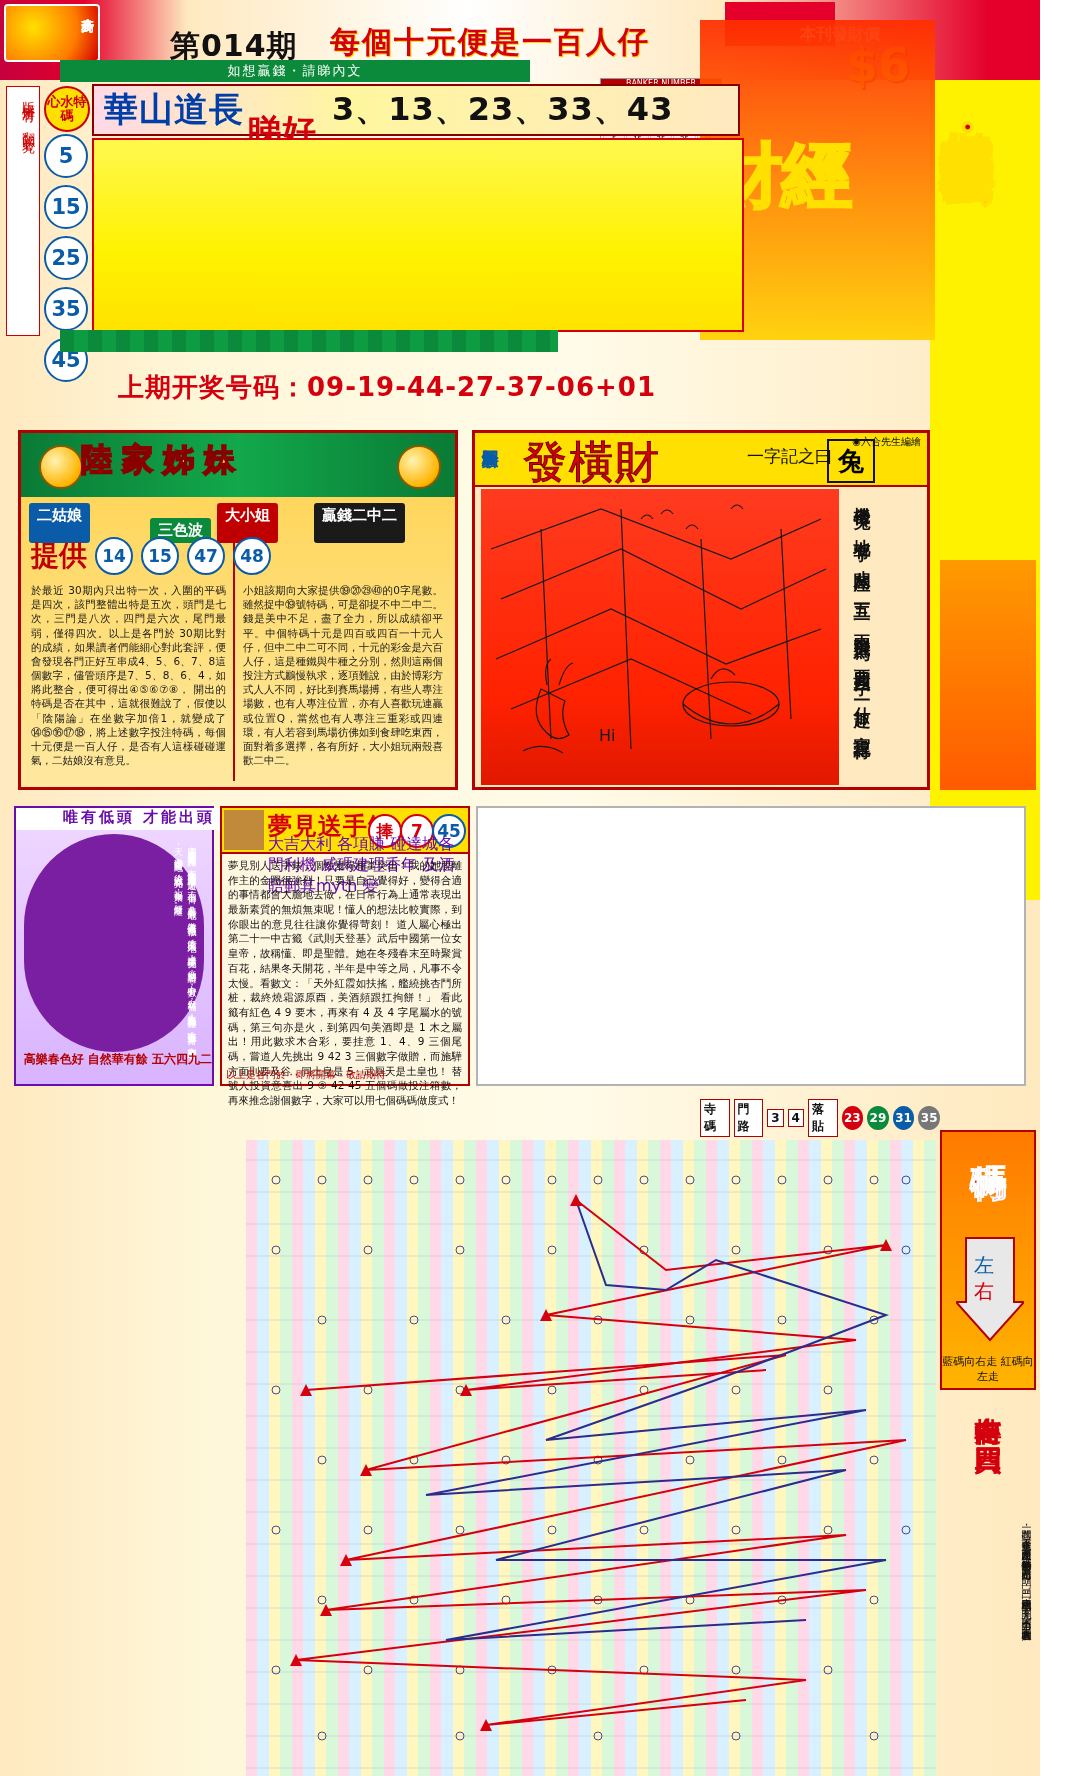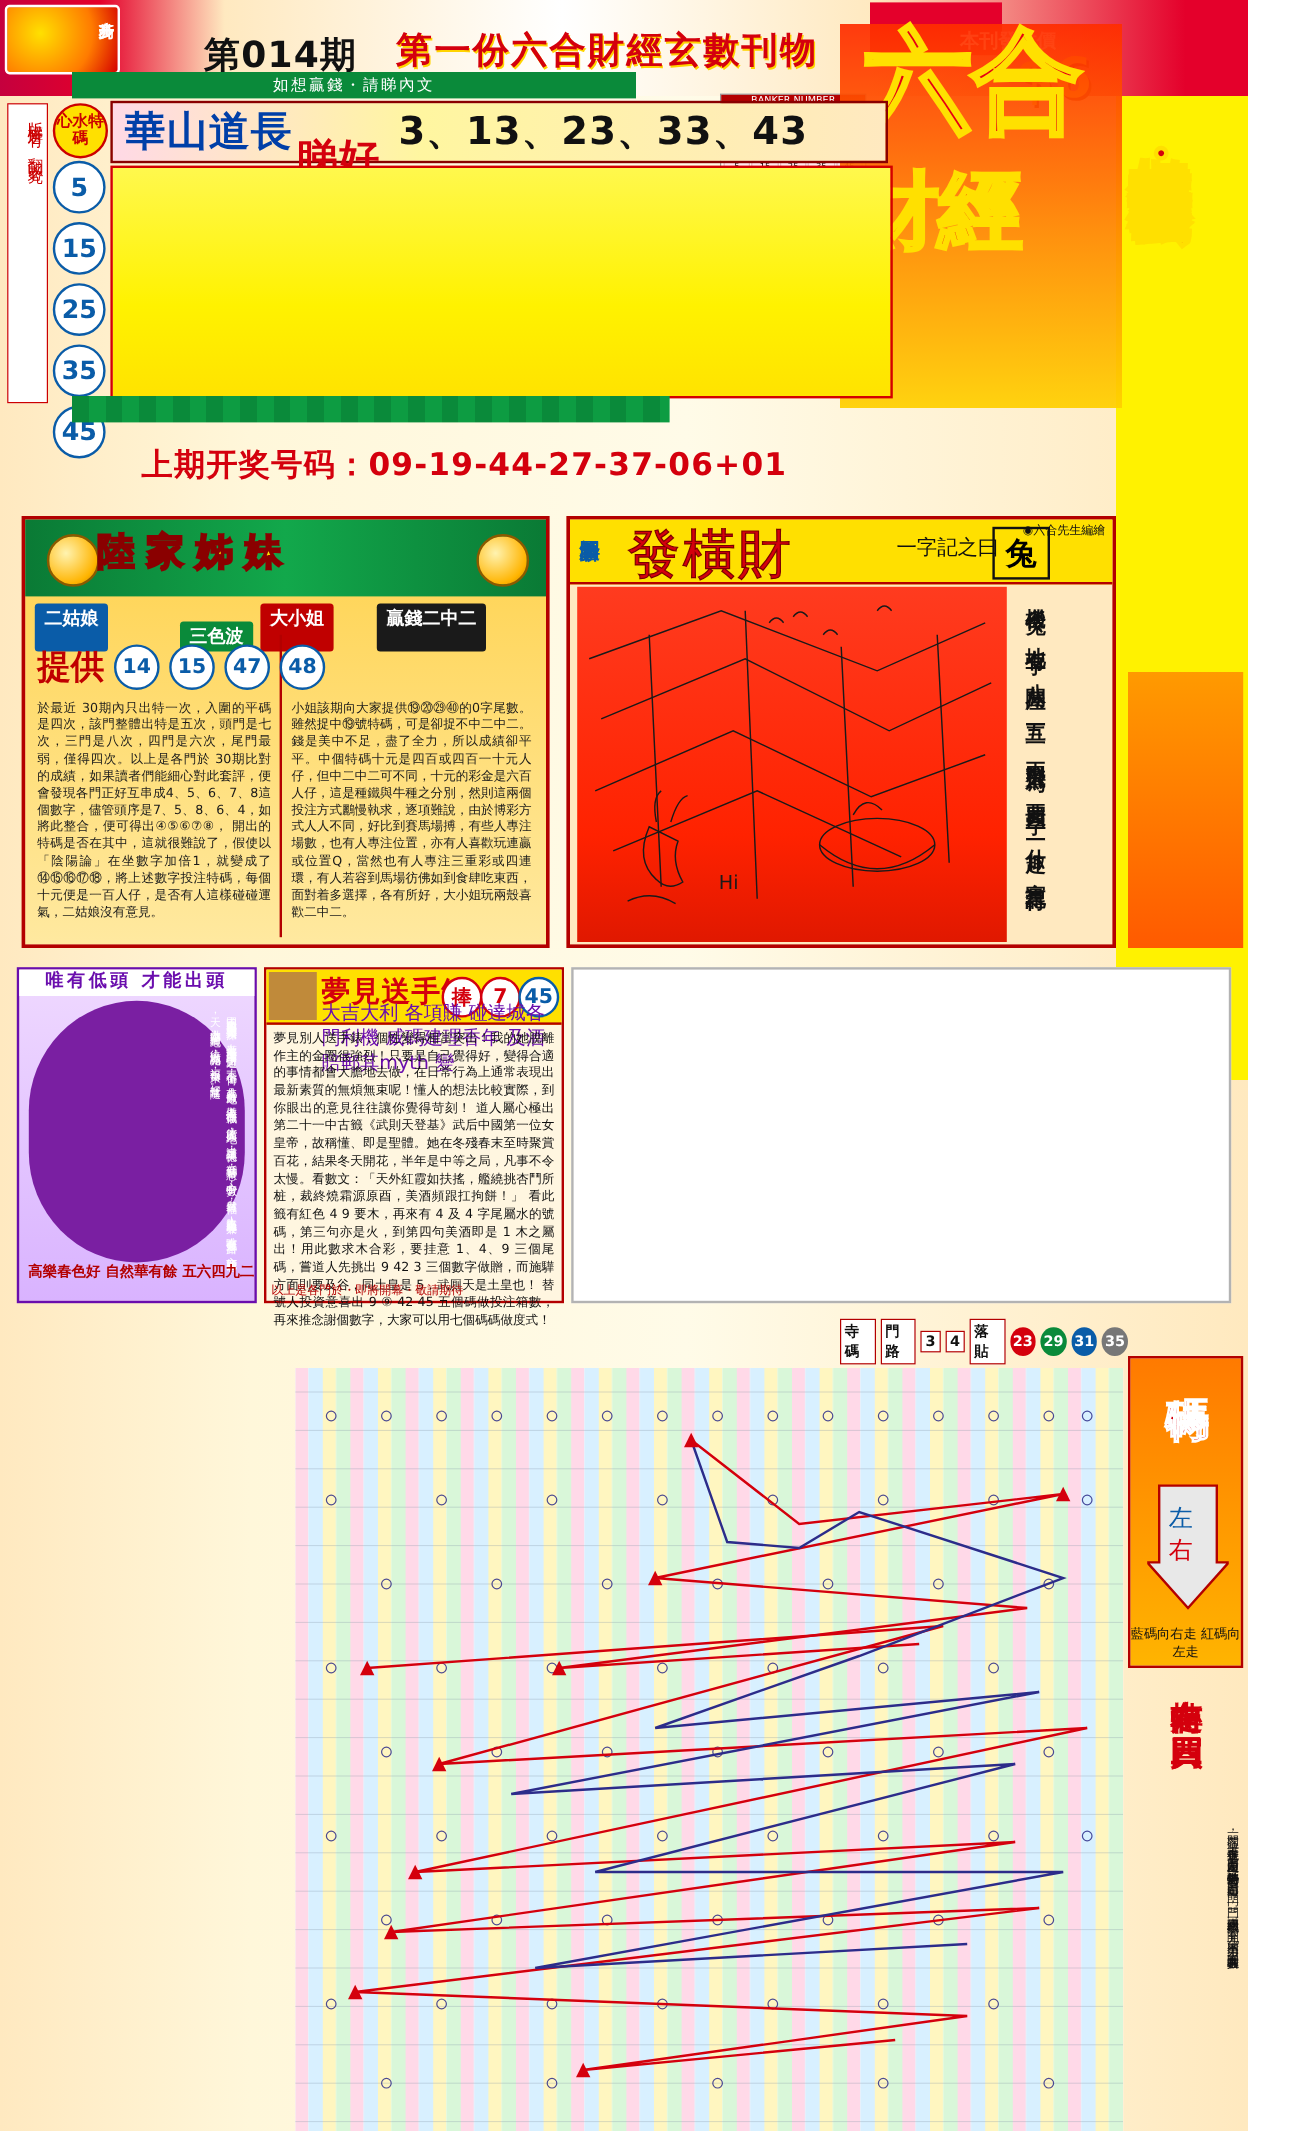--- a/index.html
+++ b/index.html
@@ -124,21 +124,21 @@
   .vbanner{position:absolute;left:940px;top:88px;width:96px;height:700px;}
   .vb-text{writing-mode:vertical-rl;text-orientation:upright;font-size:54px;font-weight:bold;
     color:#d4000d;-webkit-text-stroke:2px #ffe000;line-height:1.02;letter-spacing:2px;}
   .vb-bottom{position:absolute;left:940px;top:560px;width:96px;height:230px;
     background:linear-gradient(180deg,#ff9a00,#ff5a00);}
 
   
   .sec3{position:absolute;left:14px;top:800px;width:1016px;height:290px;}
   .col-purple{position:absolute;left:0;top:6px;width:200px;height:280px;
     background:linear-gradient(180deg,#efd9ff,#d9b3ff);border:2px solid #6a0dad;box-sizing:border-box;}
-  .cp-top{position:absolute;left:0;top:0;width:196px;height:22px;background:#fff;}
+  .cp-top{position:absolute;left:0;top:0;width:196px;height:22px;background:#fff;padding-left:25px;}
   .cp-top-txt{font-size:15px;font-weight:bold;color:#6a0dad;text-align:center;letter-spacing:3px;}
   .cp-oval{position:absolute;left:8px;top:26px;width:180px;height:218px;border-radius:50%/42%;
     background:#7a1fa2;}
   .cp-vtext{position:absolute;left:14px;top:32px;width:168px;height:206px;color:#fff;font-size:9px;
     writing-mode:vertical-rl;text-orientation:upright;line-height:1.5;letter-spacing:1px;}
   .cp-bottom{position:absolute;left:0;bottom:2px;width:196px;height:30px;text-align:right;
     font-size:12px;color:#b30000;font-weight:bold;line-height:1.2;}
 
   .col-dream{position:absolute;left:206px;top:6px;width:250px;height:280px;background:#fff6e0;
     border:2px solid #b30000;box-sizing:border-box;}
@@ -178,21 +178,21 @@
 <body>
 
 <div class="page">
   <div class="bg-main"></div>
   <div class="bg-yellowband"></div>
   <div class="bg-right-edge"></div>
 
   <div class="header"></div>
   <div class="hdr-logo">步步高升</div>
   <div class="issue">第014期</div>
-  <div class="hdr-slogan">第一份六合財經玄數刊物</div>
+  <div class="hdr-slogan">每個十元便是一百人仔</div>
   <div class="hdr-price-box"></div>
   <div class="hdr-price-txt">本刊發財價</div>
   <div class="hdr-dollar">$6</div>
 
   <div class="marksix-card">
     <div class="ms-title">BANKER NUMBER</div>
     <div class="ms-grid">
       <div class="ms-cell">1</div>
       <div class="ms-cell">11</div>
       <div class="ms-cell">21</div>
@@ -231,21 +231,20 @@
     <path d="M22 14 q13 -12 26 0 q-13 -6 -26 0z" fill="#222"></path>
     <circle cx="30" cy="17" r="2" fill="#111"></circle>
       <circle cx="40" cy="17" r="2" fill="#111"></circle>
     <path d="M30 23 q5 4 10 0" stroke="#111" fill="none"></path>
     <path d="M18 62 q17 -32 34 0z" fill="#fff" stroke="#333"></path>
     <rect x="28" y="44" width="16" height="18" fill="#e4002b"></rect>
   </svg>
 
   <div class="logo-block">
     <div class="logo-red"></div>
-    <div class="logo-chars">六合</div>
     <div class="logo-chars2">財經</div>
   </div>
 
   <div class="copyright">版權所有 翻印必究</div>
   <div class="xs-label">心水特碼</div>
   <div class="num-col">
     <div class="num-ball">5</div>
     <div class="num-ball">15</div>
     <div class="num-ball">25</div>
     <div class="num-ball">35</div>

